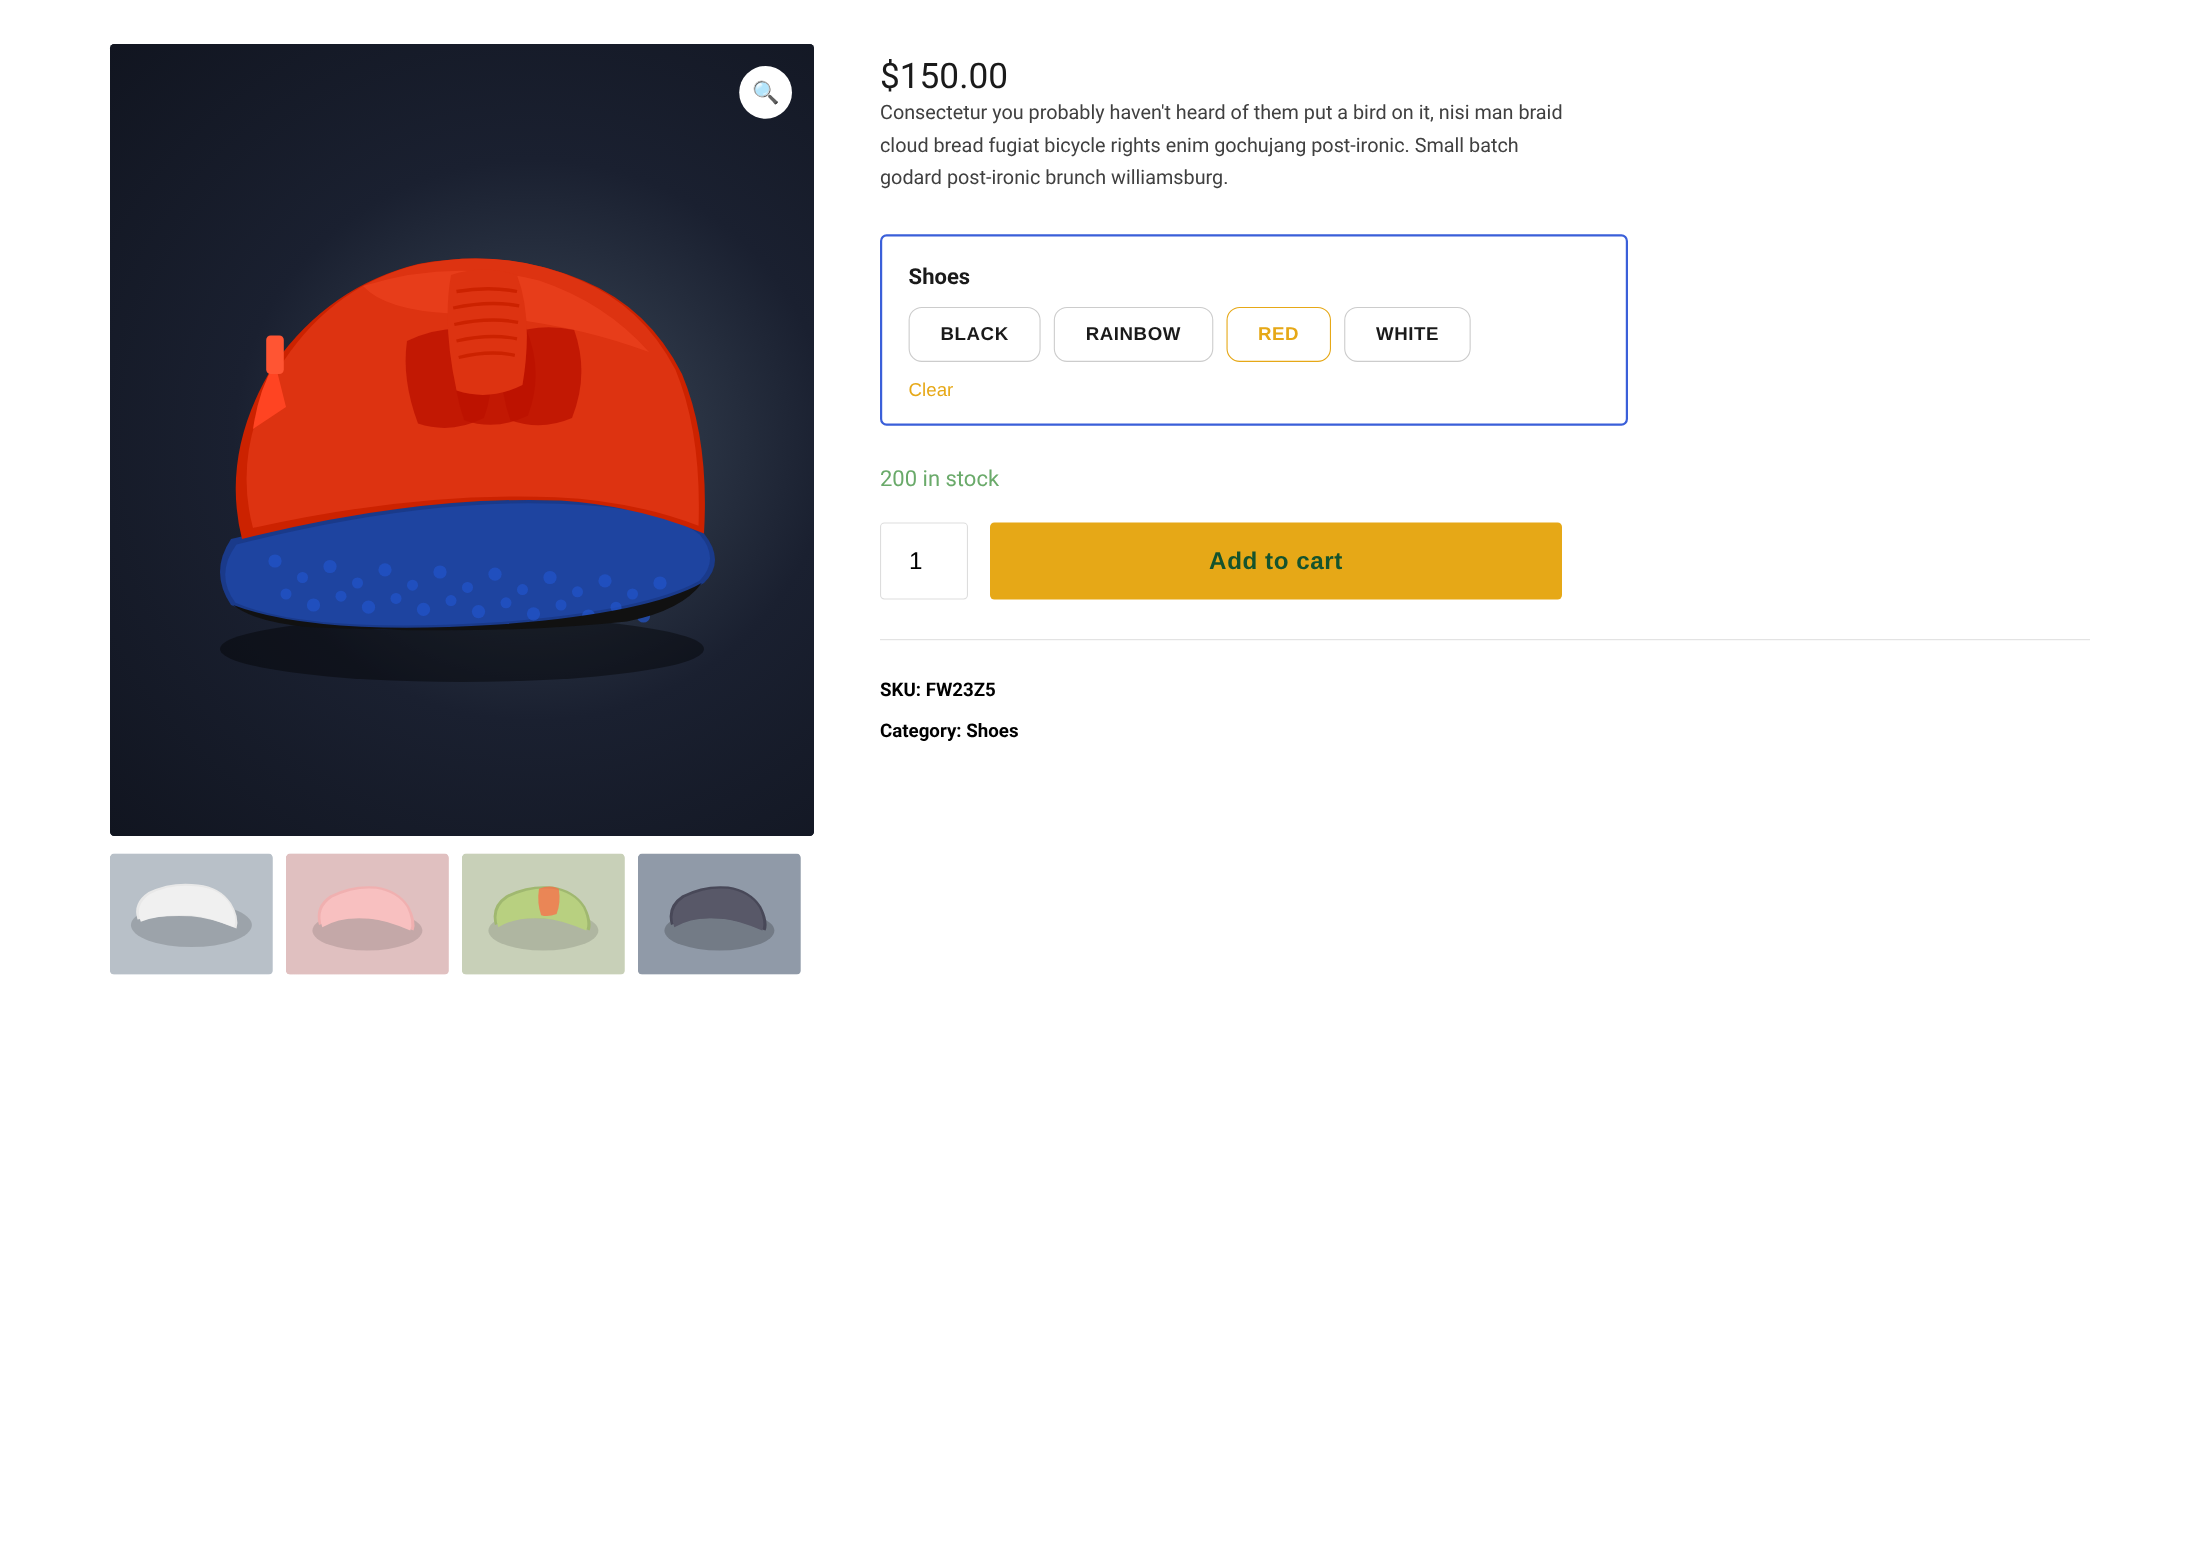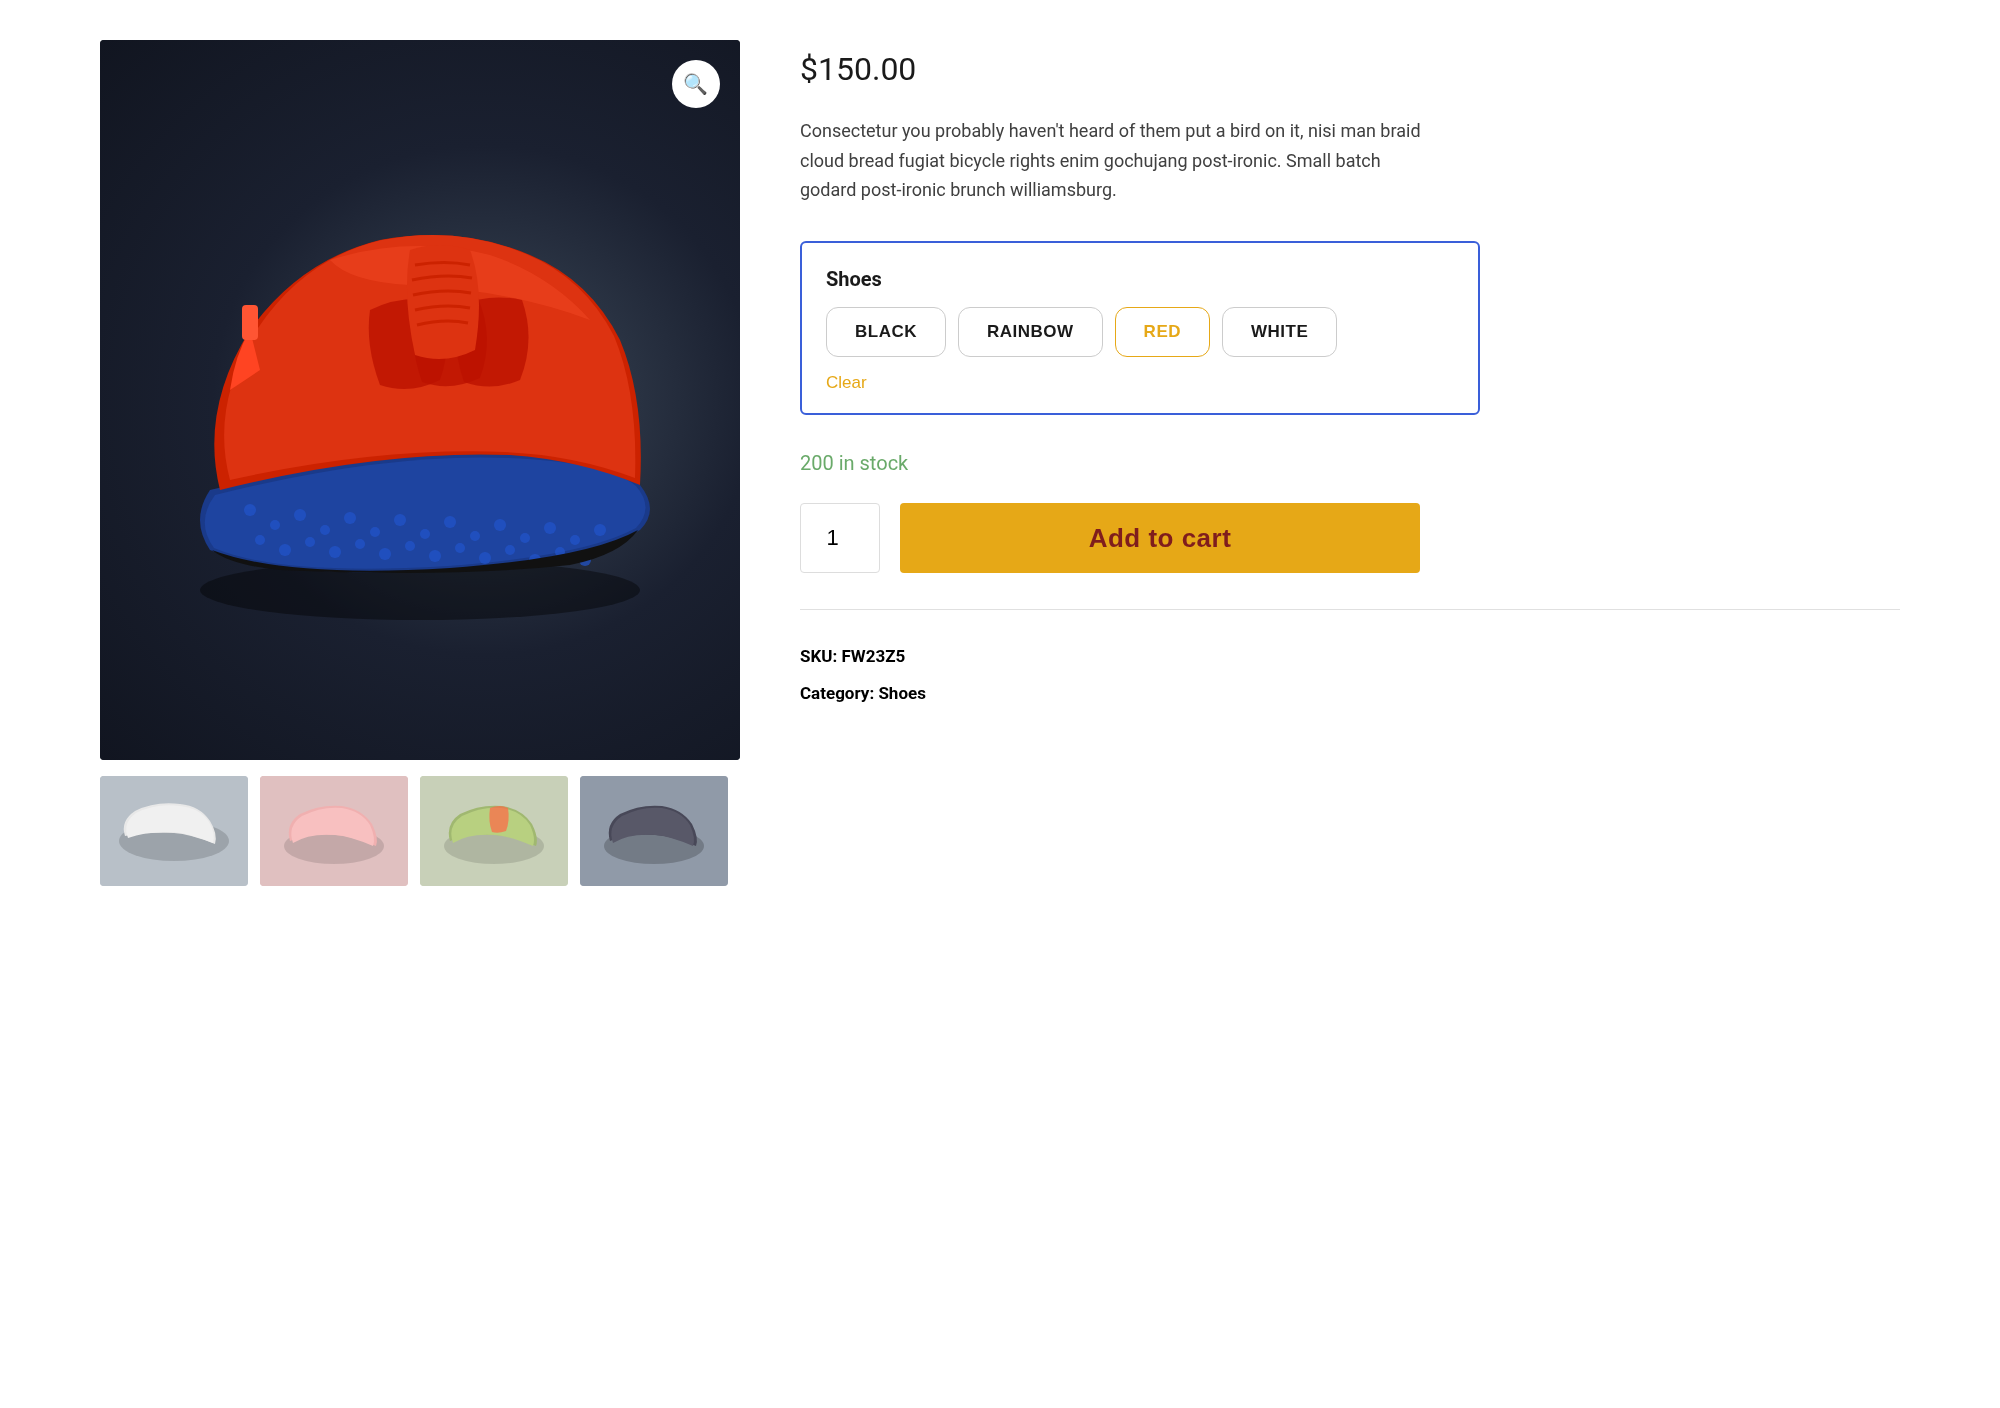--- a/index.html
+++ b/index.html
@@ -97,21 +97,20 @@
       font-weight: 900;
       color: #0d1b2e;
       line-height: 1.05;
       margin-bottom: 28px;
       letter-spacing: -1px;
     }
     .product-price {
       font-size: 32px;
       font-weight: 400;
       color: #1a1a1a;
-      margin-bottom: 28px;
     }
     .product-description {
       font-size: 18px;
       line-height: 1.65;
       color: #404040;
       margin-bottom: 36px;
       max-width: 640px;
     }
     .style-section {
       border: 2.5px solid #3a5fd9;
@@ -173,24 +172,24 @@
       font-size: 22px;
       text-align: center;
       border: 1.5px solid #ddd;
       border-radius: 4px;
       background: #fff;
     }
     .add-to-cart-btn {
       flex: 1;
       height: 70px;
       background: #e6a817;
-      color: #7f1d1d;
+      color: #14532d;
       border: none;
       border-radius: 4px;
-      font-size: 26px;
+      font-size: 22px;
       font-weight: 700;
       cursor: pointer;
       letter-spacing: 0.5px;
       max-width: 520px;
     }
     .product-meta-divider {
       border: none;
       border-top: 1.5px solid #e0e0e0;
       margin-bottom: 28px;
     }

